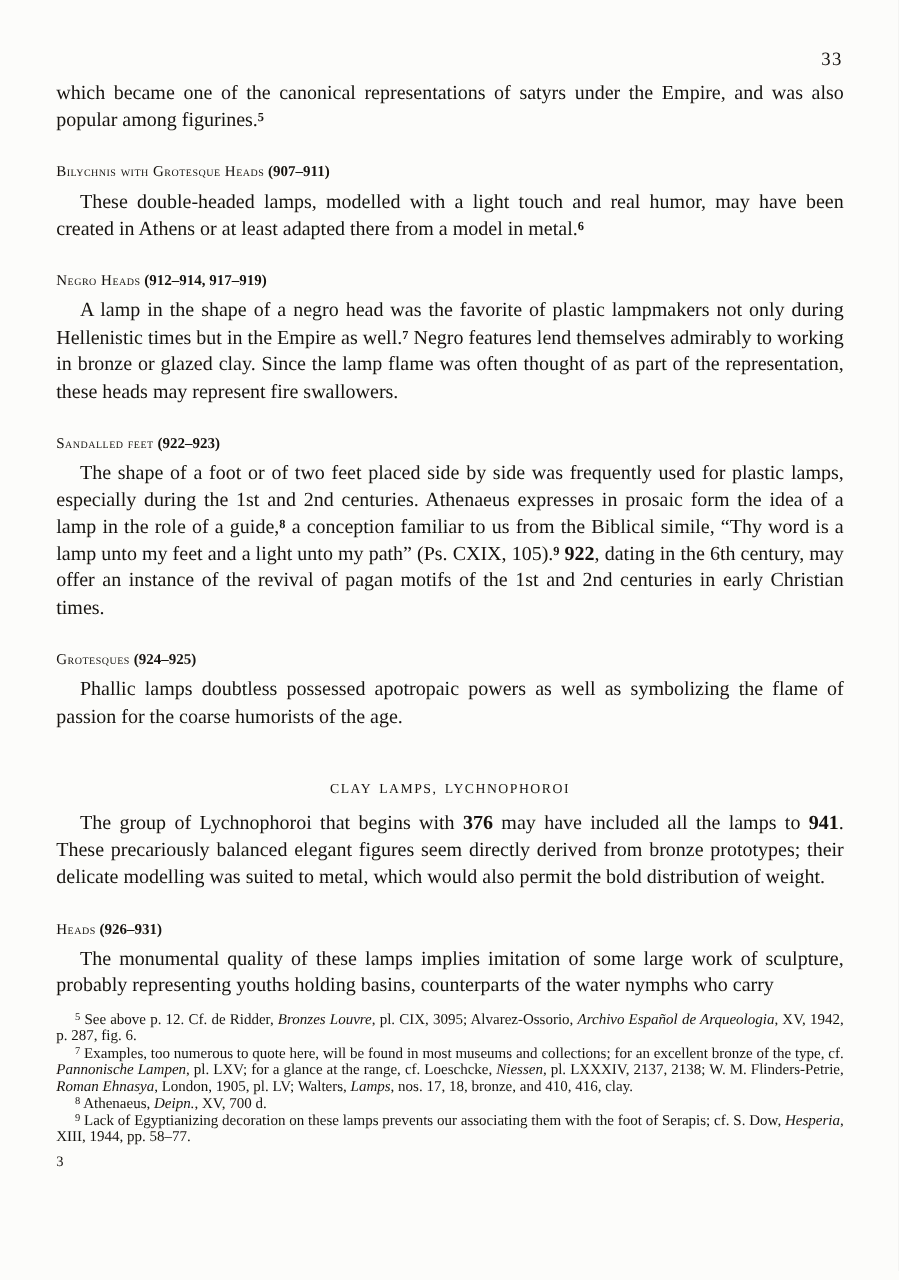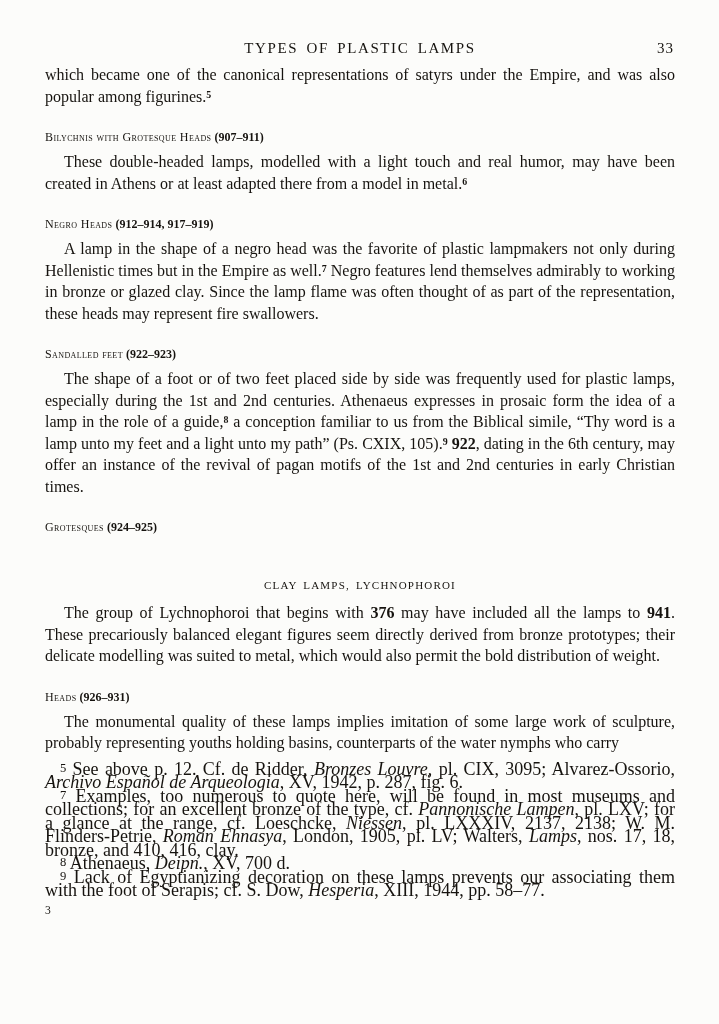--- a/index.html
+++ b/index.html
@@ -76,21 +76,21 @@
   .body-text sup {
     font-size: 62%;
     font-weight: bold;
     line-height: 0;
     vertical-align: 4px;
     letter-spacing: 0;
   }
   
   .footnotes {
     margin-top: 9px;
-    font-size: 18px;
+    font-size: 12px;
     line-height: 13.5px;
   }
   .footnote {
     margin: 0;
     text-align: justify;
     text-indent: 15px;
   }
   .footnote sup {
     font-size: 70%;
     line-height: 0;
@@ -103,33 +103,33 @@
   i { font-style: italic; }
   b { font-weight: bold; }
 </style>
 </head>
 <body>
 
 <div class="page">
   <div class="content">
 
     <header class="running-head">
-      <span class="head-title">TYPES OF PLASTIC LAMPS</span>
       <span class="page-number">33</span>
     </header>
 
     <main class="body-text">
         <p class="para"><span>which became one of the canonical representations of satyrs under the Empire, and was also popular among figurines.</span><sup>5</sup></p>
         <h2 class="section-heading"><span class="sc">Bilychnis with Grotesque Heads</span><span> </span><b>(907–911)</b></h2>
         <p class="para indent"><span>These double-headed lamps, modelled with a light touch and real humor, may have been created in Athens or at least adapted there from a model in metal.</span><sup>6</sup></p>
         <h2 class="section-heading"><span class="sc">Negro Heads</span><span> </span><b>(912–914, 917–919)</b></h2>
         <p class="para indent"><span>A lamp in the shape of a negro head was the favorite of plastic lampmakers not only during Hellenistic times but in the Empire as well.</span><sup>7</sup><span> Negro features lend themselves admirably to working in bronze or glazed clay. Since the lamp flame was often thought of as part of the representation, these heads may represent fire swallowers.</span></p>
         <h2 class="section-heading"><span class="sc">Sandalled feet</span><span> </span><b>(922–923)</b></h2>
         <p class="para indent"><span>The shape of a foot or of two feet placed side by side was frequently used for plastic lamps, especially during the 1st and 2nd centuries. Athenaeus expresses in prosaic form the idea of a lamp in the role of a guide,</span><sup>8</sup><span> a conception familiar to us from the Biblical simile, “Thy word is a lamp unto my feet and a light unto my path” (Ps. CXIX, 105).</span><sup>9</sup><span> </span><b>922</b><span>, dating in the 6th century, may offer an instance of the revival of pagan motifs of the 1st and 2nd centuries in early Christian times.</span></p>
         <h2 class="section-heading"><span class="sc">Grotesques</span><span> </span><b>(924–925)</b></h2>
+        <p class="para indent"><span>Phallic lamps doubtless possessed apotropaic powers as well as symbolizing the flame of passion for the coarse humorists of the age.</span></p>
         <h2 class="chapter-heading"><span>CLAY LAMPS, LYCHNOPHOROI</span></h2>
         <p class="para indent"><span>The group of Lychnophoroi that begins with </span><b>376</b><span> may have included all the lamps to </span><b>941</b><span>. These precariously balanced elegant figures seem directly derived from bronze prototypes; their delicate modelling was suited to metal, which would also permit the bold distribution of weight.</span></p>
         <h2 class="section-heading"><span class="sc">Heads</span><span> </span><b>(926–931)</b></h2>
         <p class="para indent"><span>The monumental quality of these lamps implies imitation of some large work of sculpture, probably representing youths holding basins, counterparts of the water nymphs who carry</span></p>
       </main>
 
     <section class="footnotes">
         <p class="footnote"><sup>5</sup><span> See above p. 12. Cf. de Ridder, </span><i>Bronzes Louvre</i><span>, pl. CIX, 3095; Alvarez-Ossorio, </span><i>Archivo Español de Arqueologia</i><span>, XV, 1942, p. 287, fig. 6.</span></p>
         <p class="footnote"><sup>7</sup><span> Examples, too numerous to quote here, will be found in most museums and collections; for an excellent bronze of the type, cf. </span><i>Pannonische Lampen</i><span>, pl. LXV; for a glance at the range, cf. Loeschcke, </span><i>Niessen</i><span>, pl. LXXXIV, 2137, 2138; W. M. Flinders-Petrie, </span><i>Roman Ehnasya</i><span>, London, 1905, pl. LV; Walters, </span><i>Lamps</i><span>, nos. 17, 18, bronze, and 410, 416, clay.</span></p>
         <p class="footnote"><sup>8</sup><span> Athenaeus, </span><i>Deipn.</i><span>, XV, 700 d.</span></p>

